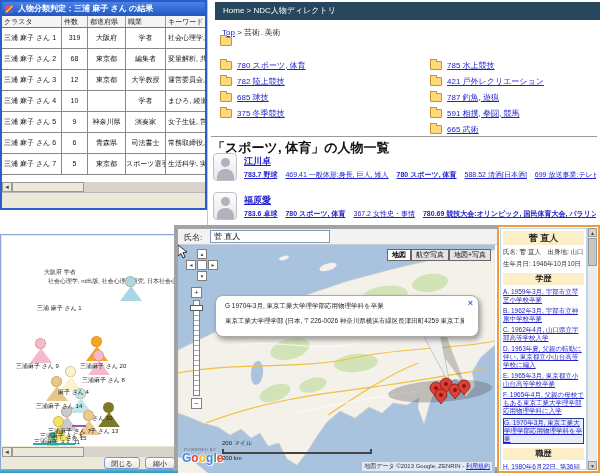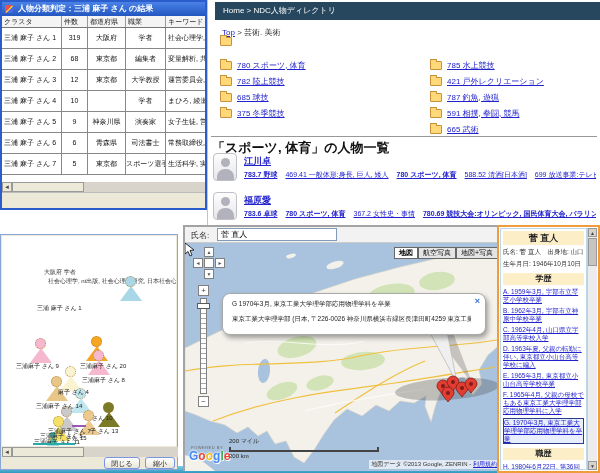--- a/index.html
+++ b/index.html
@@ -57,21 +57,21 @@
 .av-head{position:absolute;left:5px;top:0;width:11px;height:11px;border-radius:50%;border:1px dotted rgba(170,120,40,.8)}
 .av-body{position:absolute;left:0;top:10px;width:0;height:0;border-left:11px solid transparent;border-right:11px solid transparent;border-bottom:15px solid #ccc}
 .vlabel{position:absolute;font-size:6px;color:#222;white-space:nowrap}
 .line-teal{position:absolute;left:31px;top:207px;width:42px;height:2px;background:#2aa9a9}
 .line-purple{position:absolute;left:70px;top:189px;width:14px;height:2px;background:#9b59b6}
 .dlg-hscroll{position:absolute;left:1px;top:212px;width:176px;height:10px;background:#d8d4cc;display:flex}
 .dlg-buttons{position:absolute;left:0;top:222px;width:100%;height:13px}
 .dlg-btn{position:absolute;top:0;height:12px;font-size:7px;line-height:11px;text-align:center;background:linear-gradient(#ffffff,#e9e5d8);border:1px solid #7a96df;border-radius:3px;color:#222;cursor:pointer}
 
 
-#map{position:absolute;left:183px;top:225px;width:373px;height:246px;z-index:3;border:2px solid #a3a3a3;background:#fff}
+#map{position:absolute;left:174px;top:225px;width:373px;height:246px;z-index:3;border:4px solid #a3a3a3;background:#fff}
 .map-topbar{position:relative;height:16px;background:#f2f2f2;border-bottom:1px solid #ccc}
 .map-topbar .lbl{position:absolute;left:6px;top:3px;font-size:8px;color:#222}
 .map-input{position:absolute;left:32px;top:1px;width:120px;height:13px;background:#fff;border:1px solid #7f9db9;font-size:8px;line-height:11px;padding-left:3px;font-family:inherit}
 .map-area{position:absolute;left:0;top:16px;width:317px;height:228px;overflow:hidden;background:#a9c3de}
 .map-area svg{position:absolute;left:0;top:0}
 .pan{position:absolute;left:8px;top:4px;width:32px;height:32px}
 .pan-btn{position:absolute;width:10px;height:10px;background:#fff;border:1px solid #808080;font-size:5px;line-height:9px;text-align:center;color:#555;cursor:pointer}
 .zoom-btn{position:absolute;width:11px;height:11px;background:#fff;border:1px solid #808080;font-size:8px;line-height:9px;text-align:center;color:#444;cursor:pointer}
 .zoom-track{position:absolute;left:15px;top:55px;width:7px;height:96px;background:repeating-linear-gradient(180deg,#ffffff 0 4px,#a8a8a8 4px 5px);border:1px solid #808080}
 .zoom-thumb{position:absolute;left:12px;top:60px;width:13px;height:6px;background:#fff;border:1px solid #5a5a5a}

